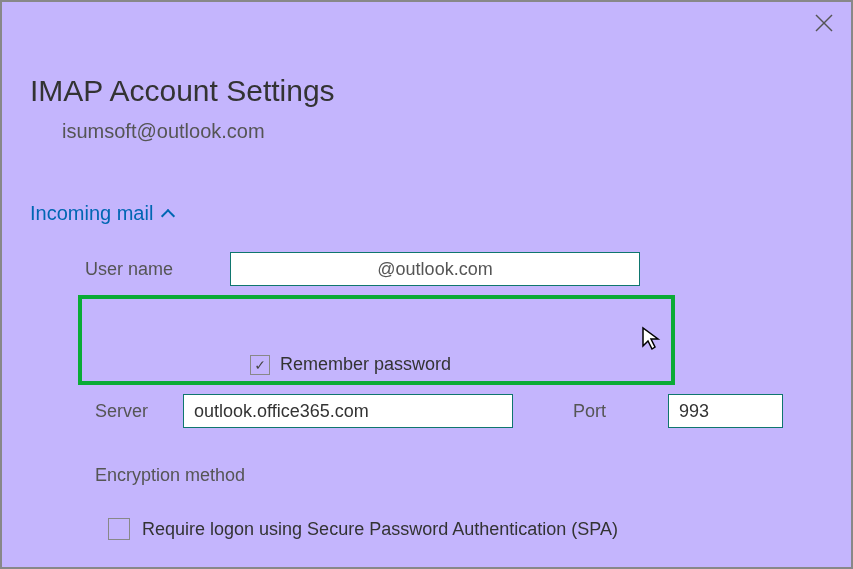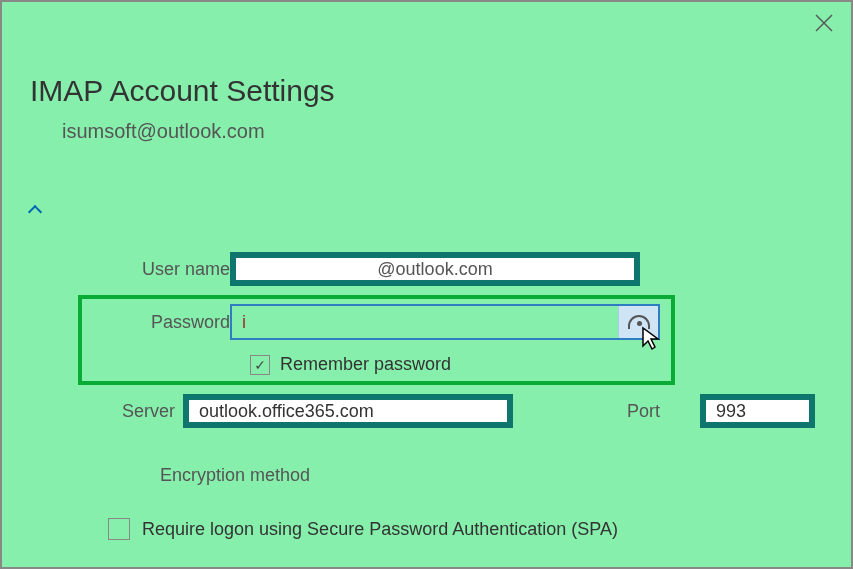--- a/index.html
+++ b/index.html
@@ -8,21 +8,21 @@
     font-family: "Segoe UI", Arial, sans-serif;
     font-size: 18px;
     color: #333;
     background: #fff;
   }
   .dialog {
     position: relative;
     width: 853px;
     height: 569px;
     border: 2px solid #888;
-    background: #86efac;
+    background: #c4b5fd;
   }
   .close-btn {
     position: absolute;
     top: 12px;
     right: 18px;
     font-size: 22px;
     color: #555;
     cursor: pointer;
     line-height: 1;
     font-weight: 300;
@@ -60,27 +60,26 @@
     height: 10px;
     border-left: 2px solid #0066b3;
     border-top: 2px solid #0066b3;
     transform: rotate(45deg);
     margin-top: 5px;
   }
   .row {
     position: absolute;
     display: flex;
     align-items: center;
-    text-align: right;
   }
   .label {
     color: #555;
   }
   .input {
-    border: 6px solid #0f766e;
+    border: 1px solid #0f766e;
     background: #fff;
     height: 34px;
     padding: 0 10px;
     font-size: 18px;
     color: #333;
     display: flex;
     align-items: center;
   }
   .row-username { left: 83px; top: 250px; }
   .row-username .label { width: 145px; }
@@ -157,21 +156,21 @@
     justify-content: center;
     font-size: 14px;
     color: #444;
     line-height: 1;
   }
 
   .row-server { left: 93px; top: 392px; }
   .row-server .label.server-lbl { width: 80px; }
   .row-server .input.server-in { width: 330px; margin-left: 8px; }
   .row-server .portgap { width: 60px; }
-  .row-server .label.port-lbl { width: 55px; margin-left: 32px; }
+  .row-server .label.port-lbl { width: 55px; }
   .row-server .input.port-in { width: 115px; margin-left: 40px; }
 
   .row-enc { left: 93px; top: 463px; }
   .row-enc .label { width: 215px; }
   .select {
     border: 1px solid #aaa;
     height: 36px;
     width: 140px;
     display: flex;
     align-items: center;
@@ -202,39 +201,31 @@
     <svg width="18" height="18" viewBox="0 0 18 18">
       <line x1="1" y1="1" x2="17" y2="17" stroke="#555" stroke-width="1.5"></line>
       <line x1="17" y1="1" x2="1" y2="17" stroke="#555" stroke-width="1.5"></line>
     </svg>
   </div>
 
   <div class="title">IMAP Account Settings</div>
   <div class="subtitle">isumsoft@outlook.com</div>
 
   <div class="section-header">
+    <span>Incoming mail</span>
     <span class="chevron"></span>
   </div>
 
   <div class="row row-username">
     <span class="label">User name</span>
     <div class="input">           @outlook.com</div>
   </div>
 
   <div class="highlight-box"></div>
 
-  <div class="row row-password">
-    <span class="label">Password</span>
-    <div class="pw-wrap">
-      <div class="pw-text">i            </div>
-      <div class="eye-btn">
-        <span class="eye-icon"></span>
-      </div>
-    </div>
-  </div>
 
   <svg class="cursor-arrow" width="22" height="26" viewBox="0 0 22 26">
     <path d="M2 2 L2 20 L7 15 L11 23 L14 21 L10 13 L17 13 Z" fill="#fff" stroke="#000" stroke-width="1.5"></path>
   </svg>
 
   <div class="row row-remember">
     <div class="checkbox">✓</div>
     <span>Remember password</span>
   </div>
 

